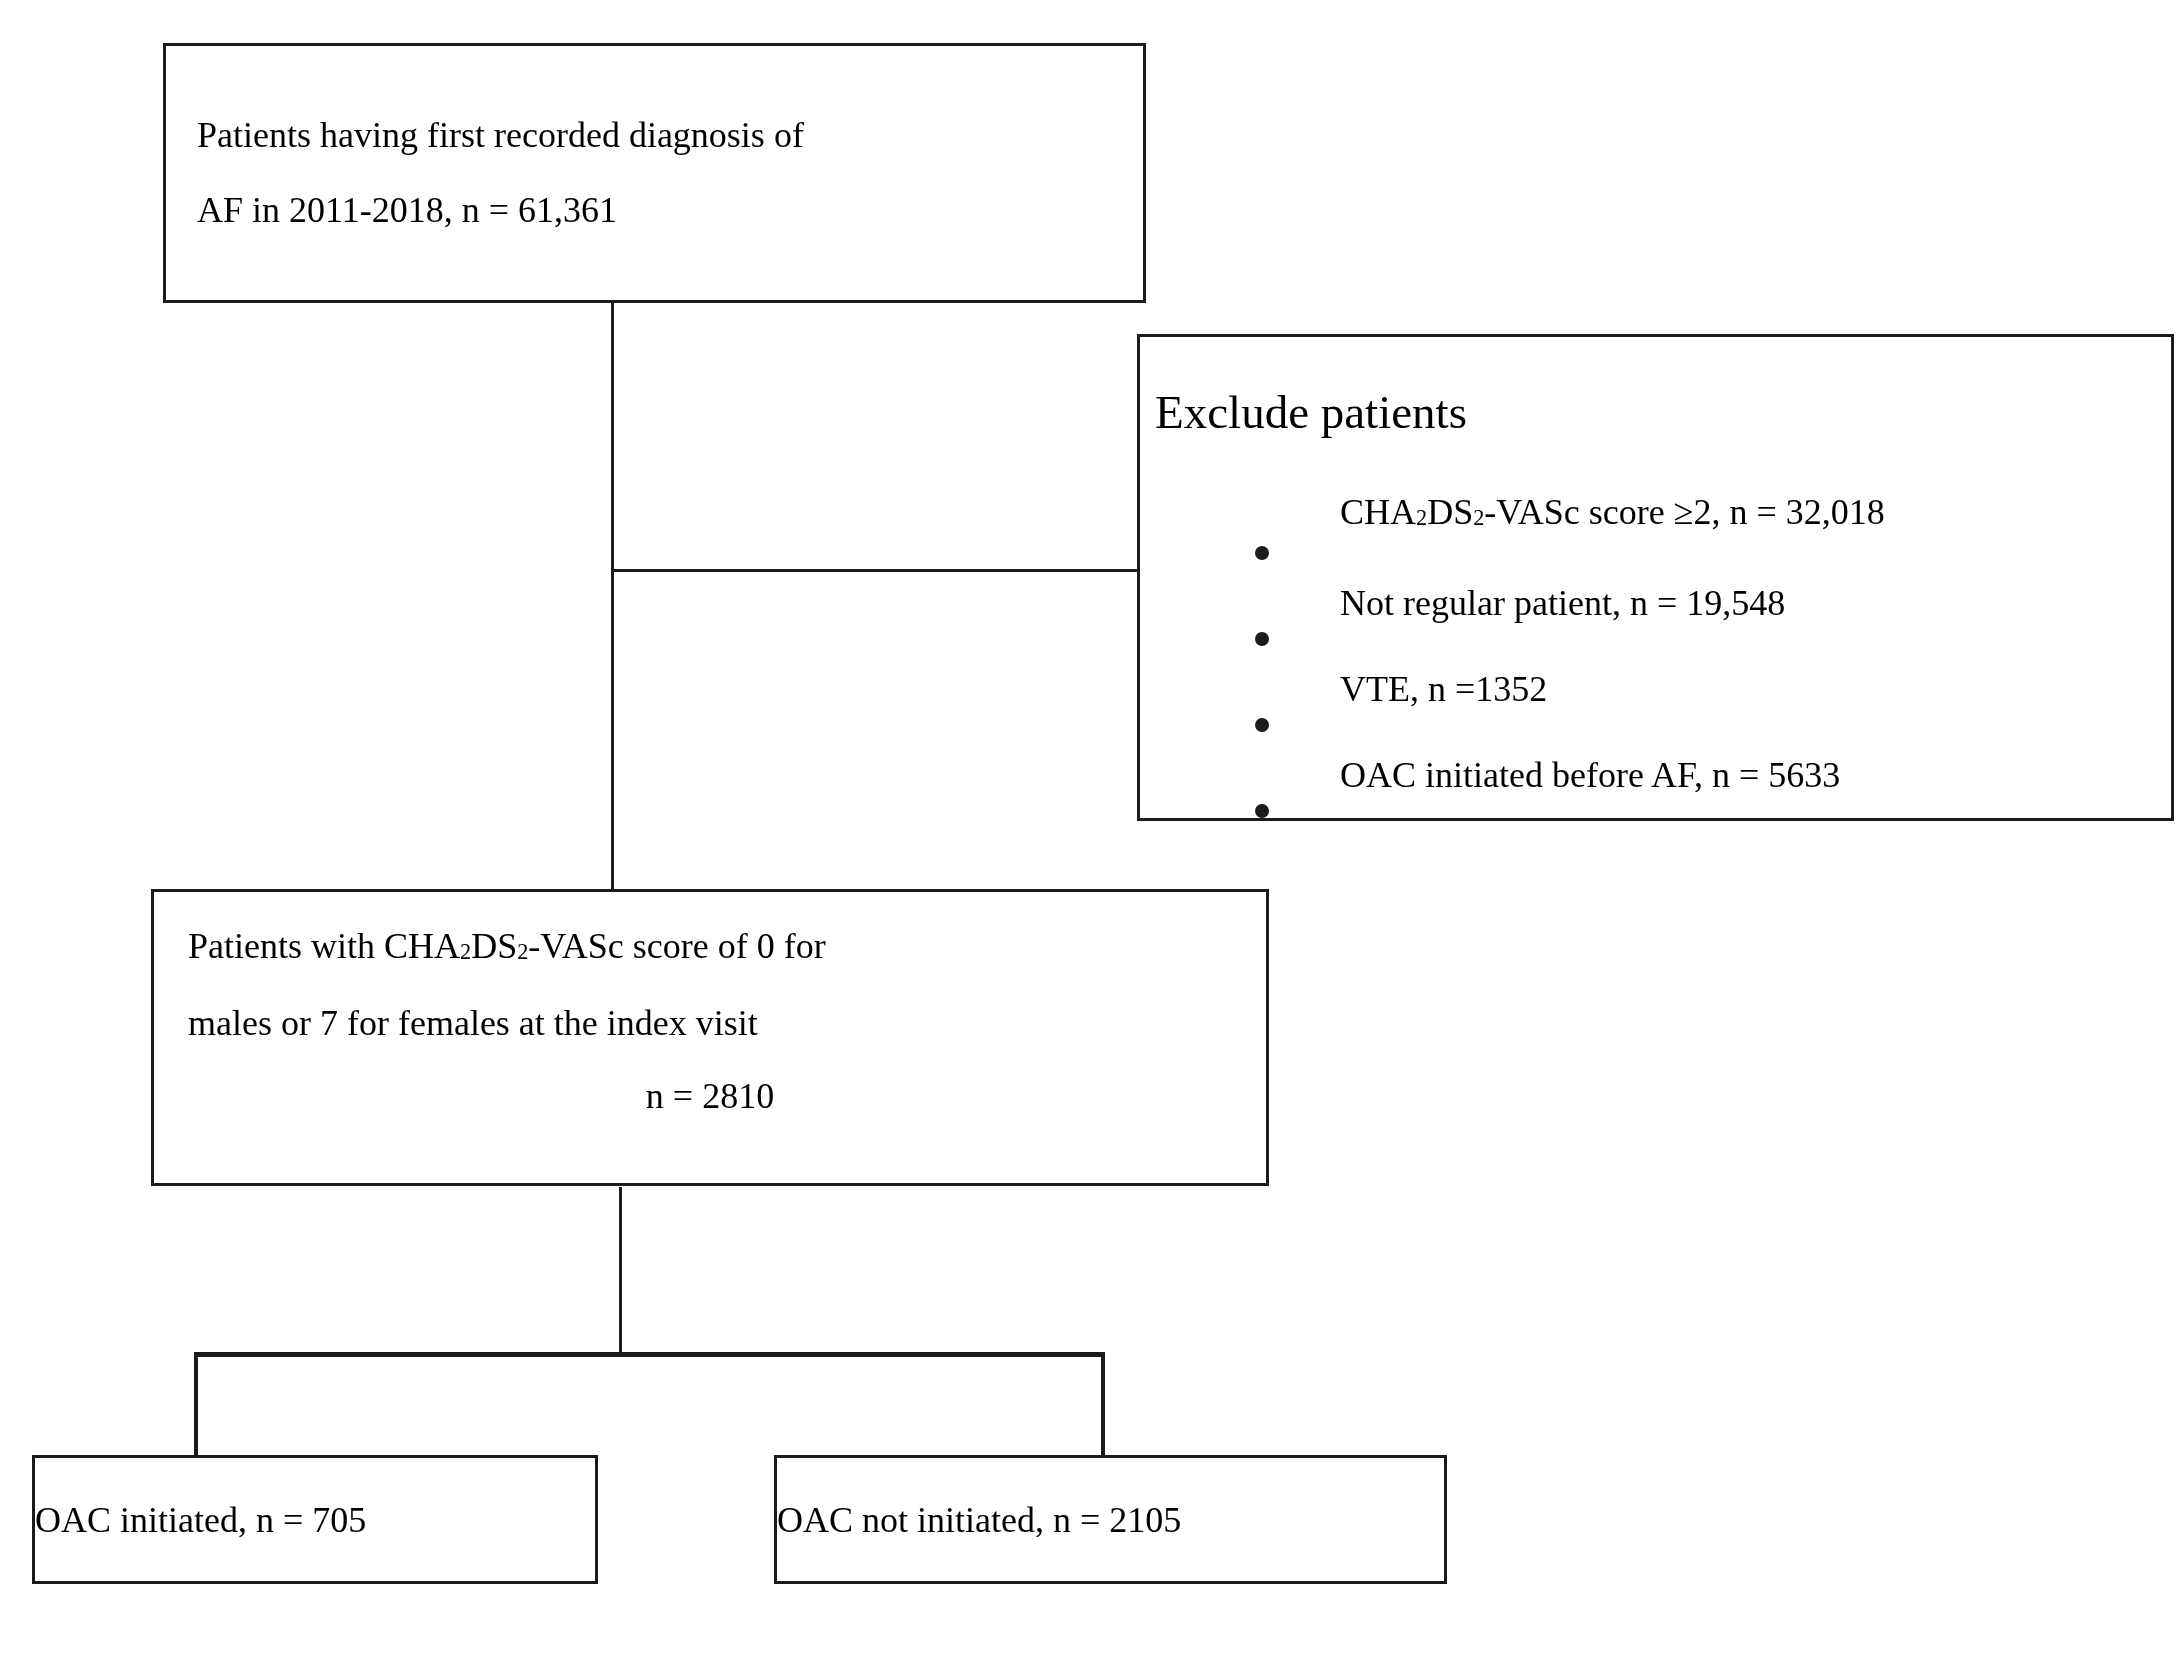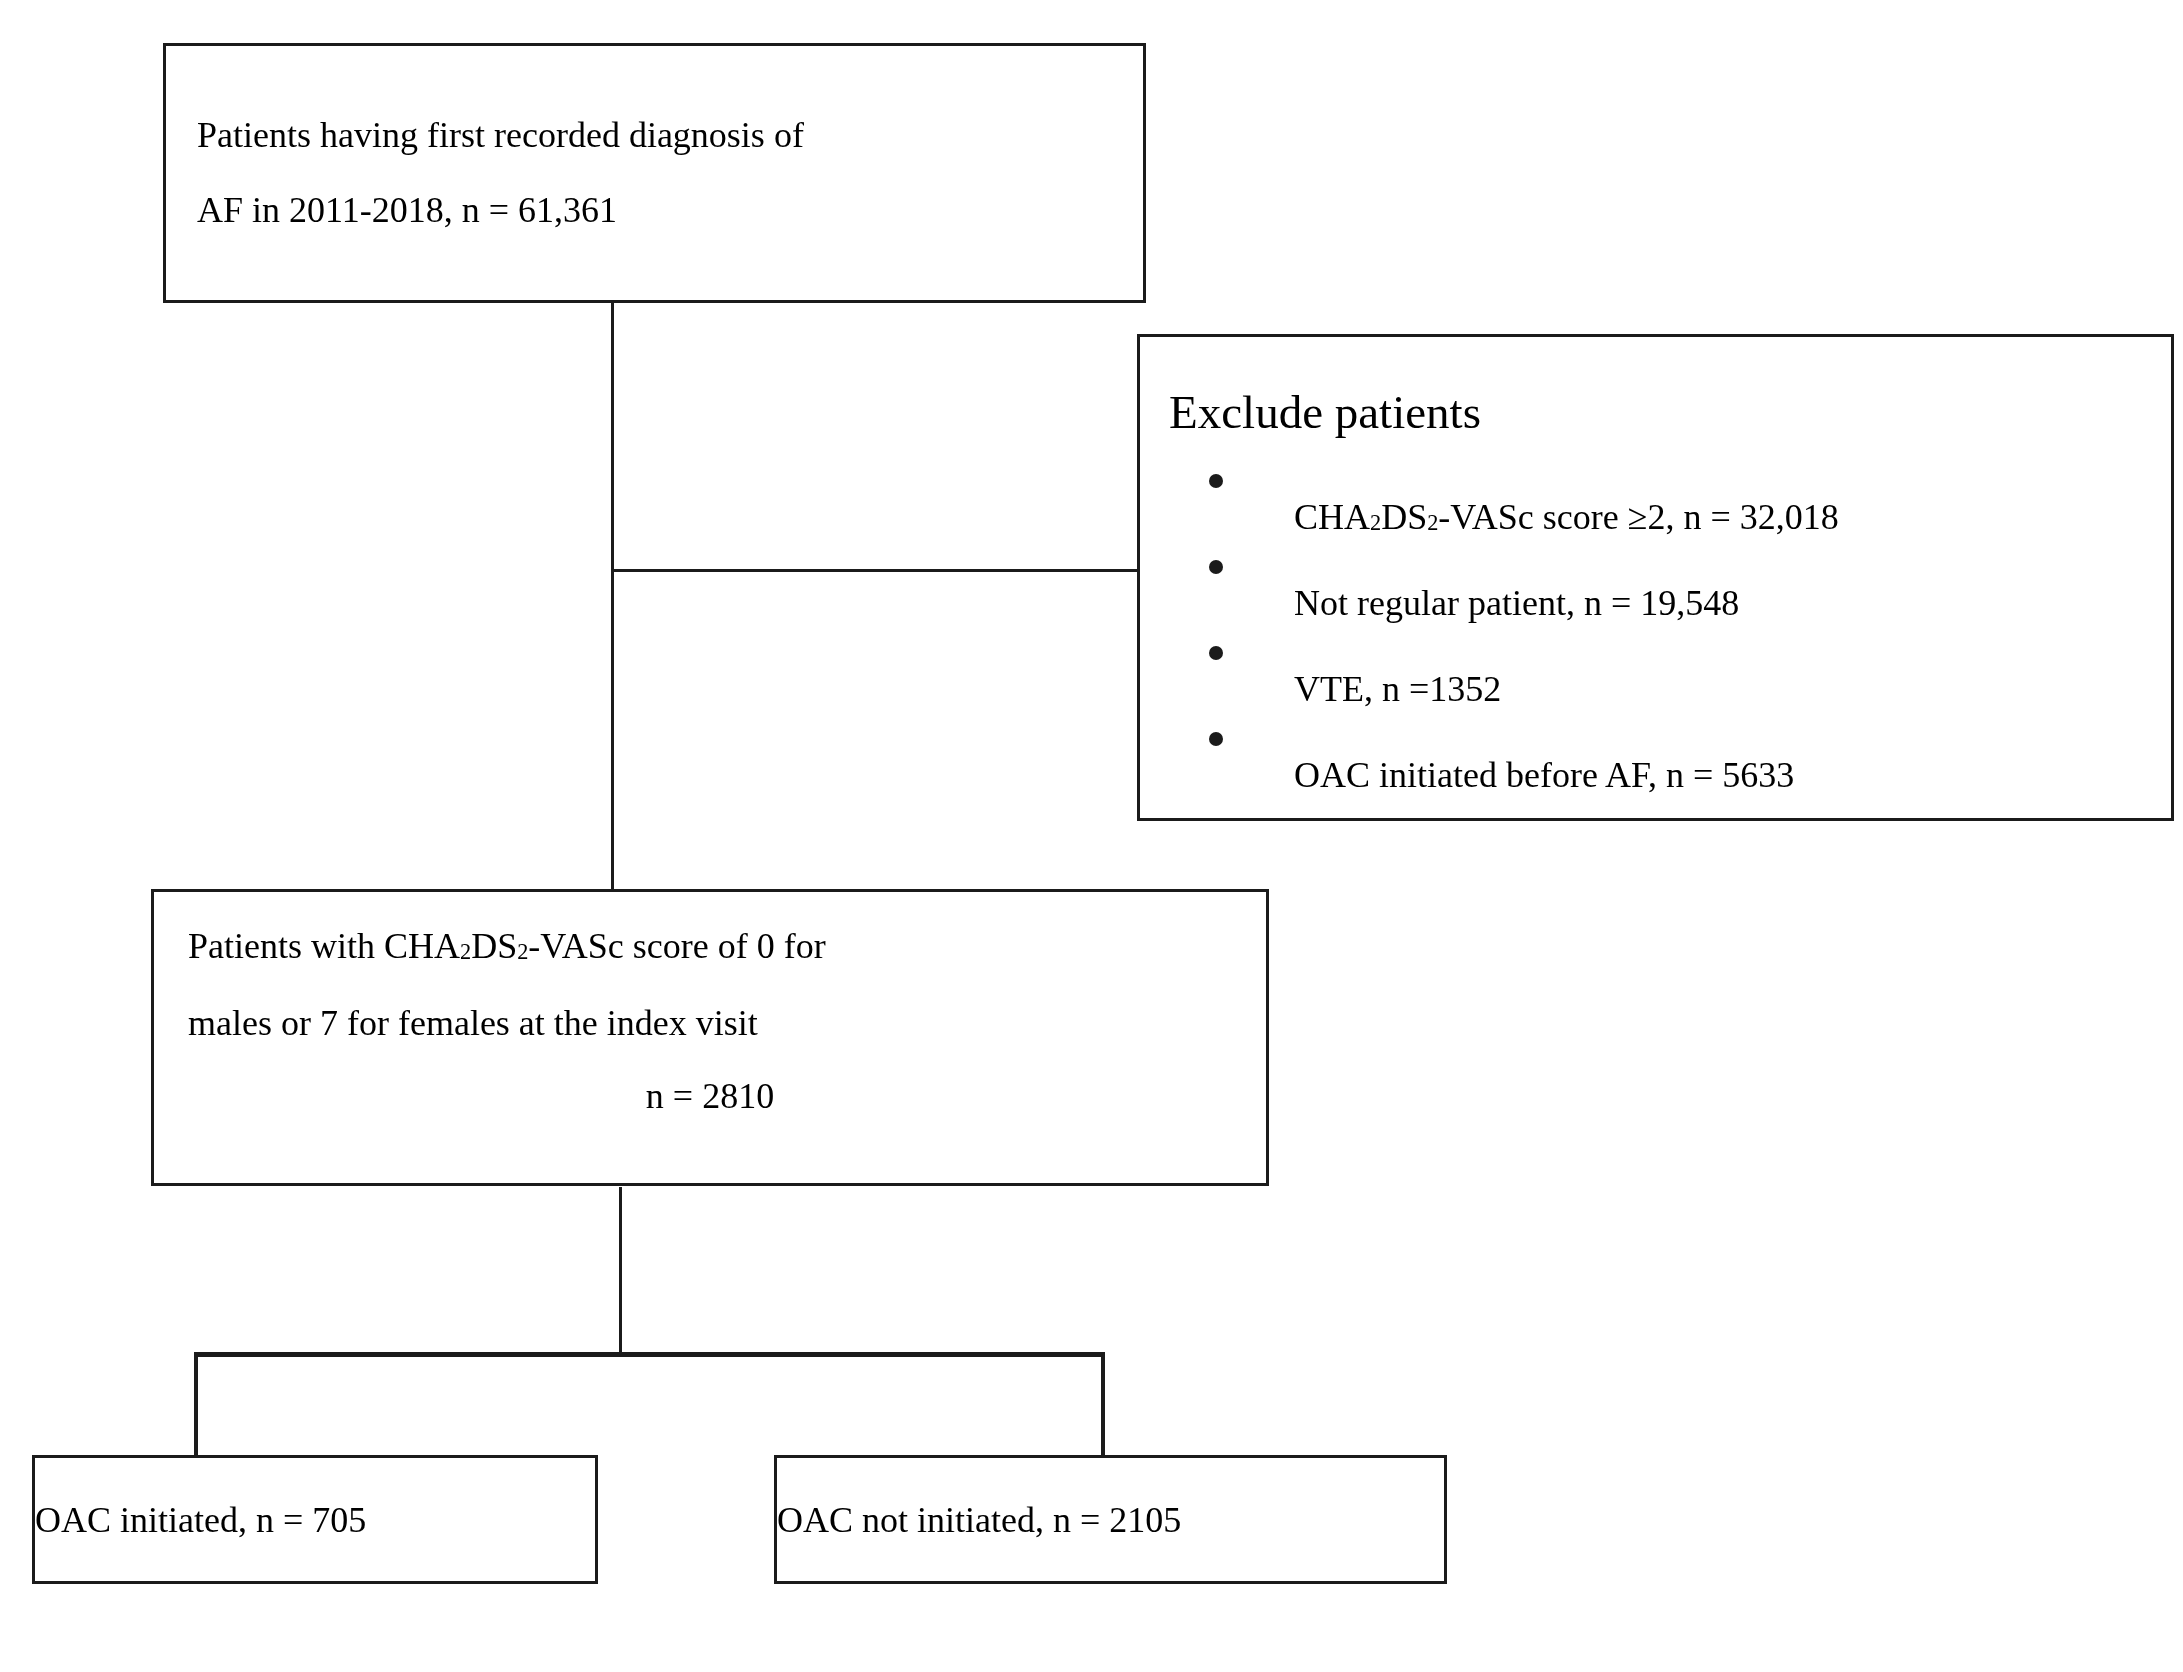--- a/index.html
+++ b/index.html
@@ -44,31 +44,31 @@
   }
   #top-box .txt { line-height: 75px; padding-left: 31px; }
 
   
   #exclude-box {
     left: 1137px; top: 334px; width: 1037px; height: 487px;
     padding-top: 47px;
   }
   #exclude-title {
     line-height: 57px;
-    padding-left: 29px;
+    padding-left: 15px;
     font-size: 47px;
     white-space: nowrap;
   }
   #exclude-list { margin-top: 33px; }
   .bullet-row {
     display: flex;
-    align-items: flex-start;
+    align-items: flex-end;
     line-height: 86px;
     height: 86px;
-    padding-left: 69px;
+    padding-left: 115px;
   }
   .bullet-dot {
     flex: none;
     width: 14px; height: 14px;
     border-radius: 50%;
     background: var(--line-color);
     margin-right: 71px;
   }
 
   

